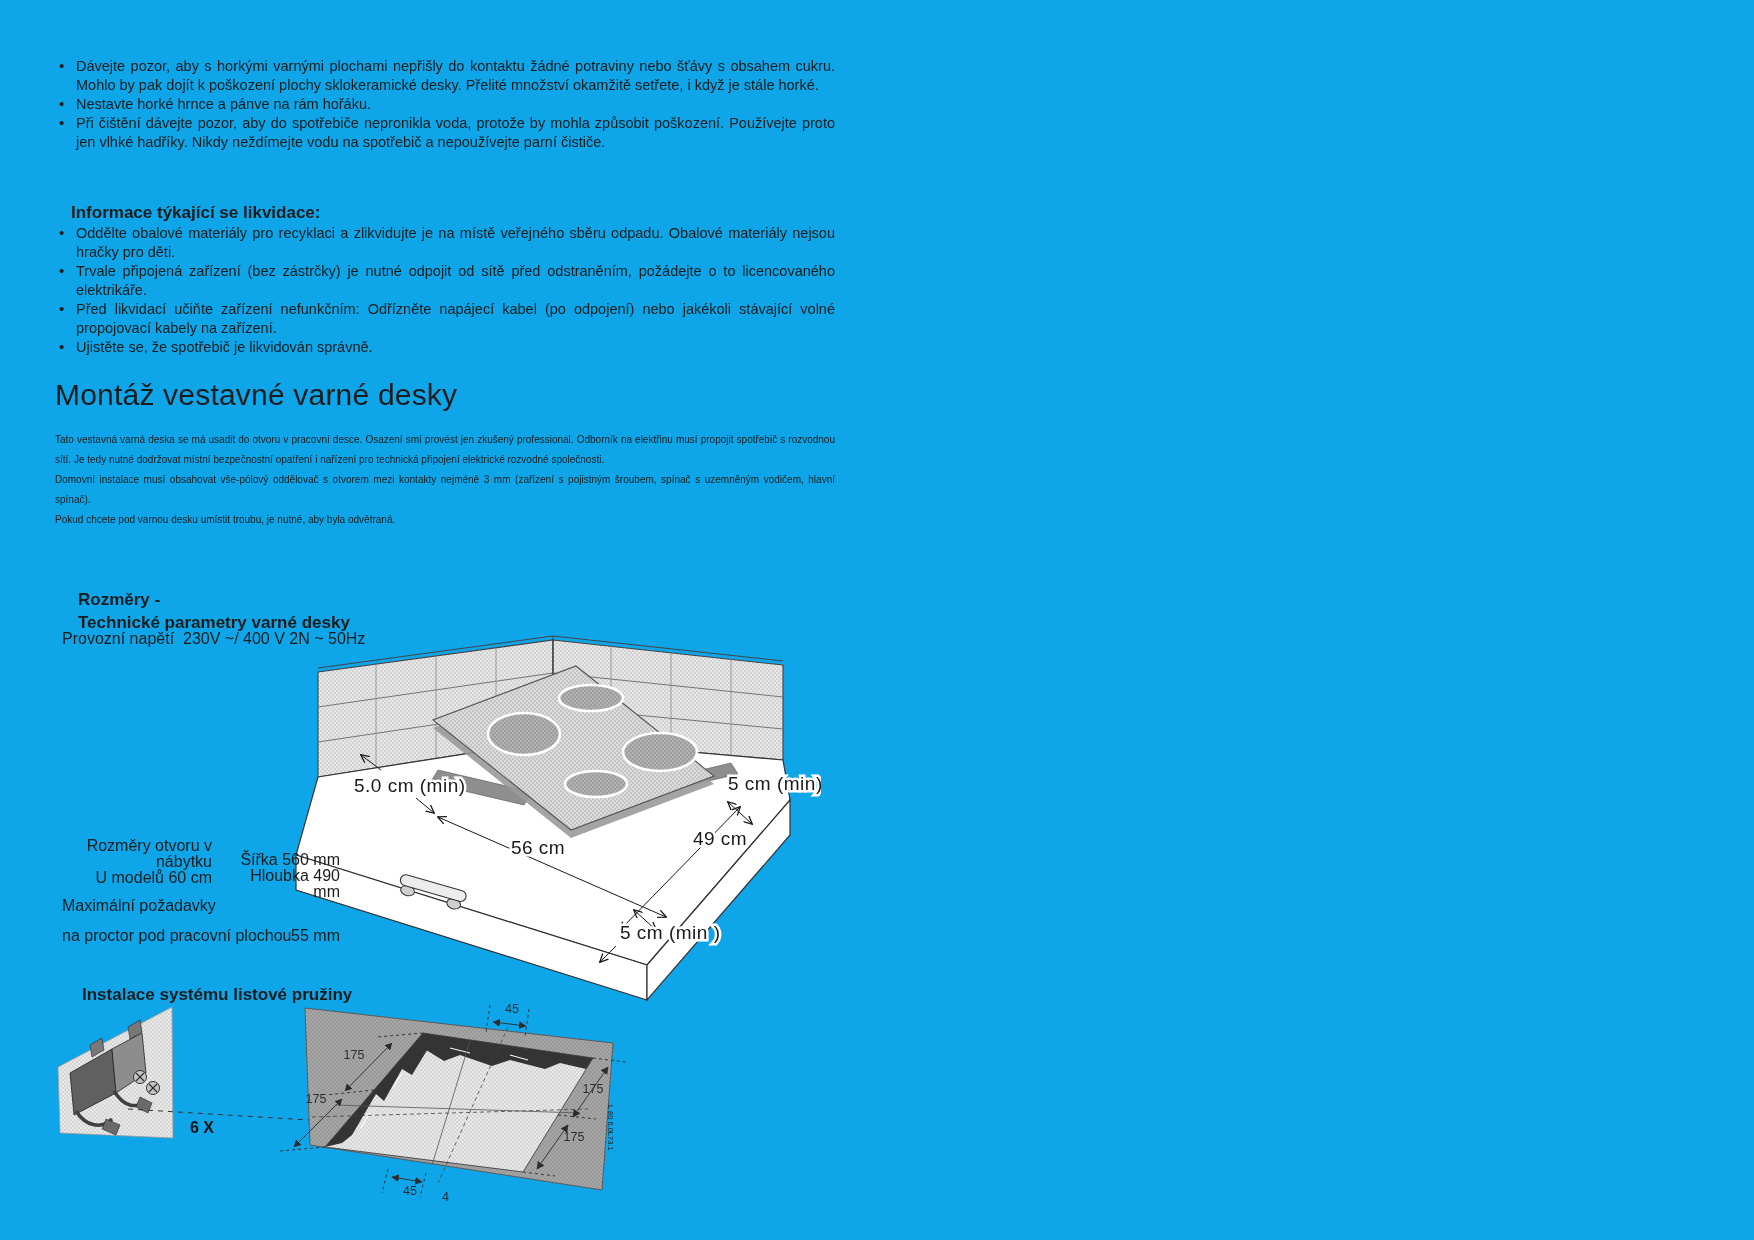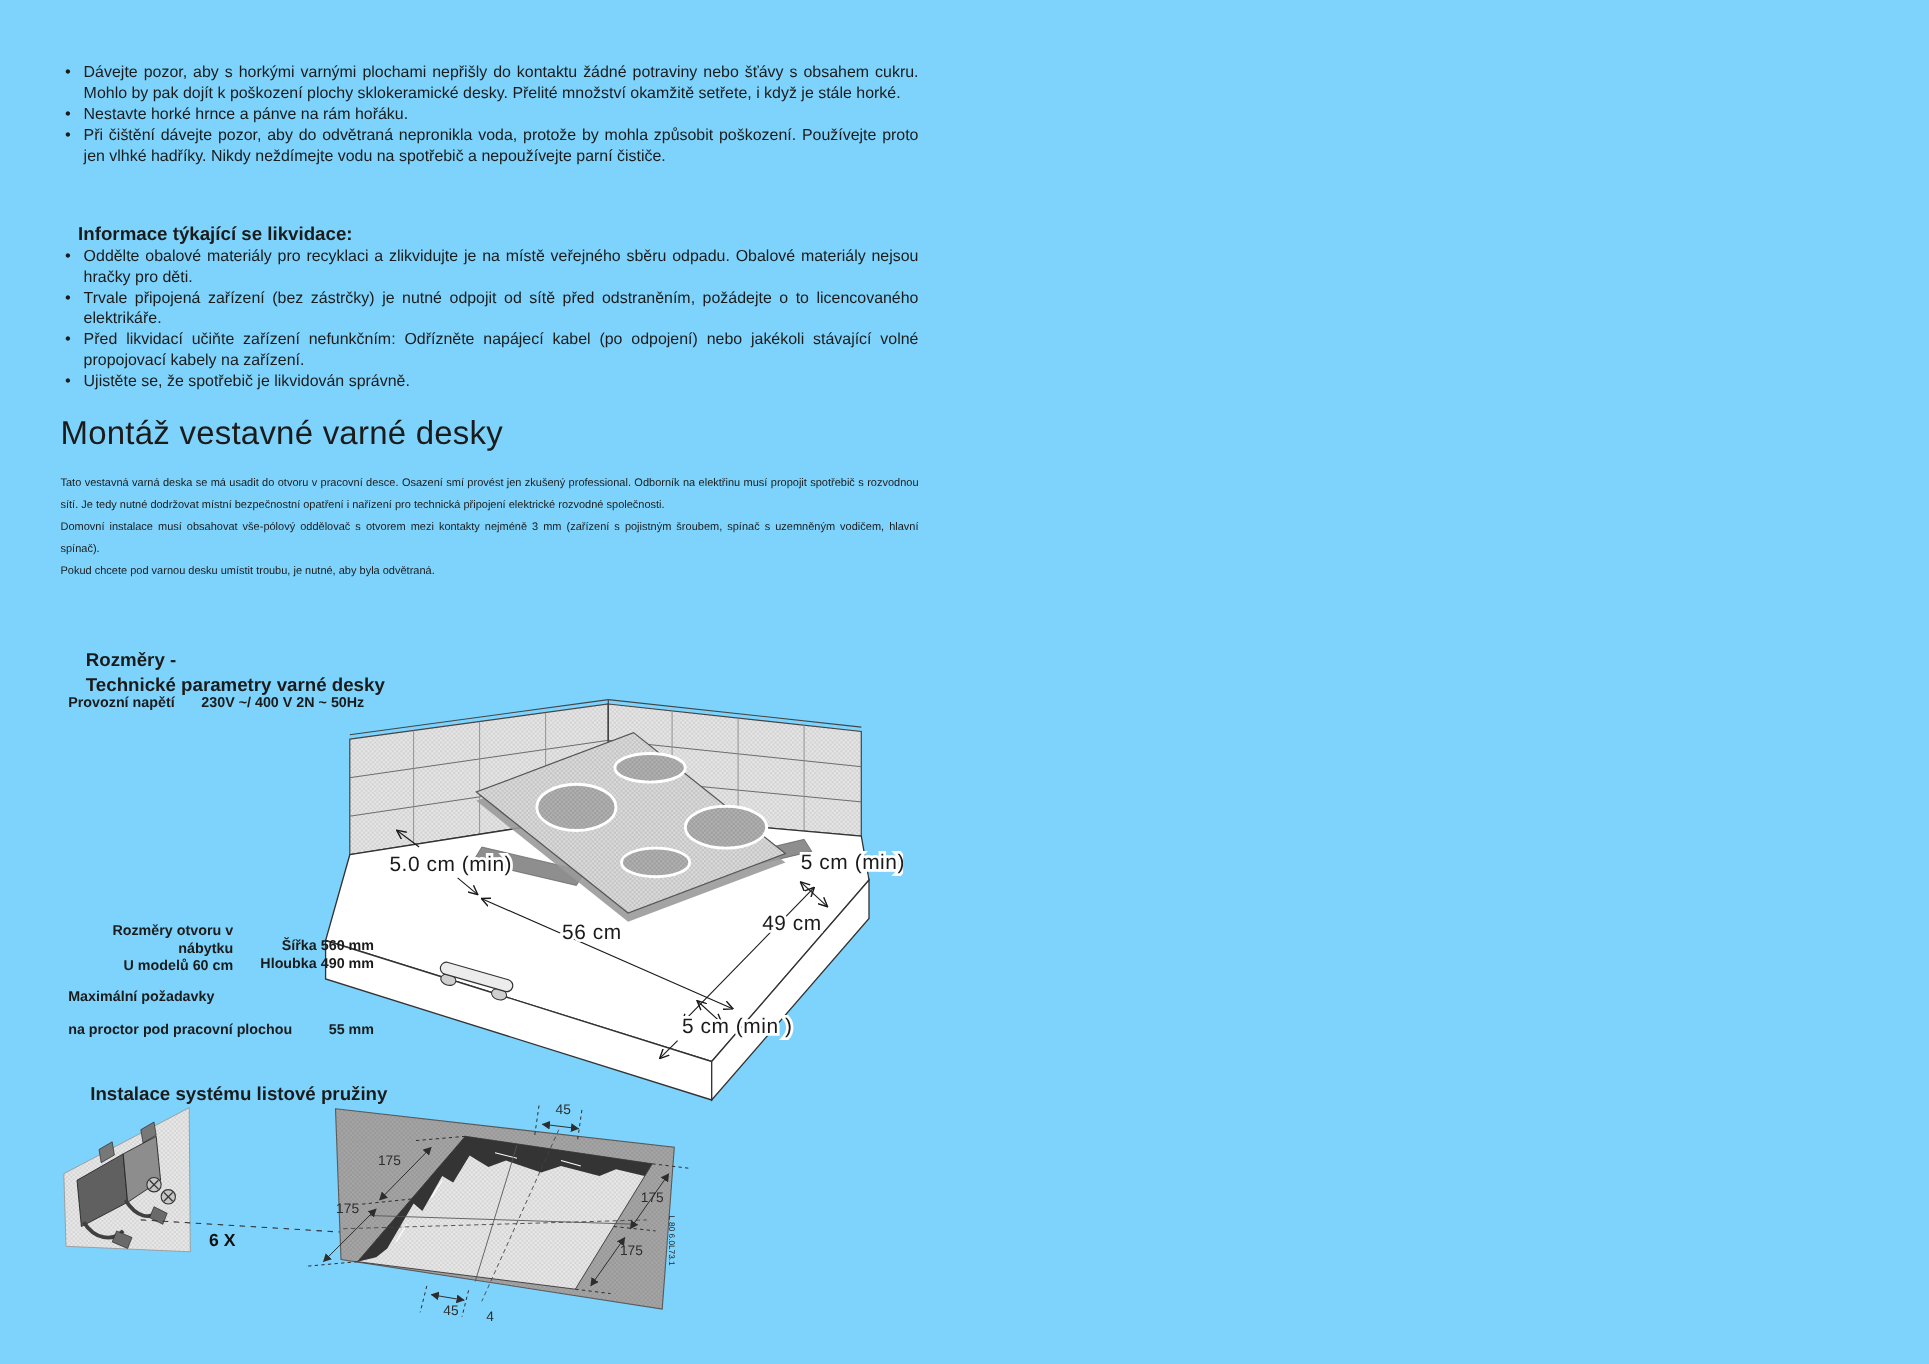--- a/index.html
+++ b/index.html
@@ -1,40 +1,40 @@
 <!DOCTYPE html>
 <html><head>
 <meta charset="utf-8">
 <style>
   html,body{margin:0;padding:0;background:#ffffff;}
-  .page{position:relative;width:1754px;height:1240px;background:#7dd3fc;overflow:hidden;
+  .page{position:relative;width:1754px;height:1240px;background:#0ea5e9;overflow:hidden;
         font-family:"Liberation Sans",sans-serif;color:#1b1b1b;}
   .abs{position:absolute;}
   ul.blist{list-style:none;margin:0;padding:0;}
   ul.blist li{position:relative;padding-left:21px;font-size:14.5px;line-height:19px;text-align:justify;}
   ul.blist li::before{content:"\2022";position:absolute;left:4px;top:-1px;font-size:15px;}
   .h-small{font-size:17px;font-weight:bold;line-height:23px;margin:16px;}
   .h-big{font-size:30px;font-weight:normal;margin:0;letter-spacing:.2px;}
   .para{font-size:10px;line-height:20px;text-align:justify;margin:0;}
-  .lbl{font-size:13px;font-weight:bold;line-height:16px;}
+  .lbl{font-size:16px;font-weight:normal;line-height:16px;}
   .lbl-r{text-align:right;}
   svg text{font-family:"Liberation Sans",sans-serif;}
   .dimtxt{font-size:19px;fill:#1a1a1a;letter-spacing:.5px;}
   .halo{stroke:#ffffff;stroke-width:5px;paint-order:stroke;}
   .smdim{font-size:12.5px;fill:#2d2d2d;}
 </style>
 </head>
 <body>
 
 <div class="page">
 
   <ul class="blist abs" style="left:55px;top:57px;width:780px;">
     <li>Dávejte pozor, aby s horkými varnými plochami nepřišly do kontaktu žádné potraviny nebo šťávy s obsahem cukru. Mohlo by pak dojít k poškození plochy sklokeramické desky. Přelité množství okamžitě setřete, i když je stále horké.</li>
     <li>Nestavte horké hrnce a pánve na rám hořáku.</li>
-    <li>Při čištění dávejte pozor, aby do odvětraná nepronikla voda, protože by mohla způsobit poškození. Používejte proto jen vlhké hadříky. Nikdy neždímejte vodu na spotřebič a nepoužívejte parní čističe.</li>
+    <li>Při čištění dávejte pozor, aby do spotřebiče nepronikla voda, protože by mohla způsobit poškození. Používejte proto jen vlhké hadříky. Nikdy neždímejte vodu na spotřebič a nepoužívejte parní čističe.</li>
   </ul>
 
   <h3 class="h-small abs" style="left:55px;top:185px;">Informace týkající se likvidace:</h3>
   <ul class="blist abs" style="left:55px;top:224px;width:780px;">
     <li>Oddělte obalové materiály pro recyklaci a zlikvidujte je na místě veřejného sběru odpadu. Obalové materiály nejsou hračky pro děti.</li>
     <li>Trvale připojená zařízení (bez zástrčky) je nutné odpojit od sítě před odstraněním, požádejte o to licencovaného elektrikáře.</li>
     <li>Před likvidací učiňte zařízení nefunkčním: Odřízněte napájecí kabel (po odpojení) nebo jakékoli stávající volné propojovací kabely na zařízení.</li>
     <li>Ujistěte se, že spotřebič je likvidován správně.</li>
   </ul>
 

